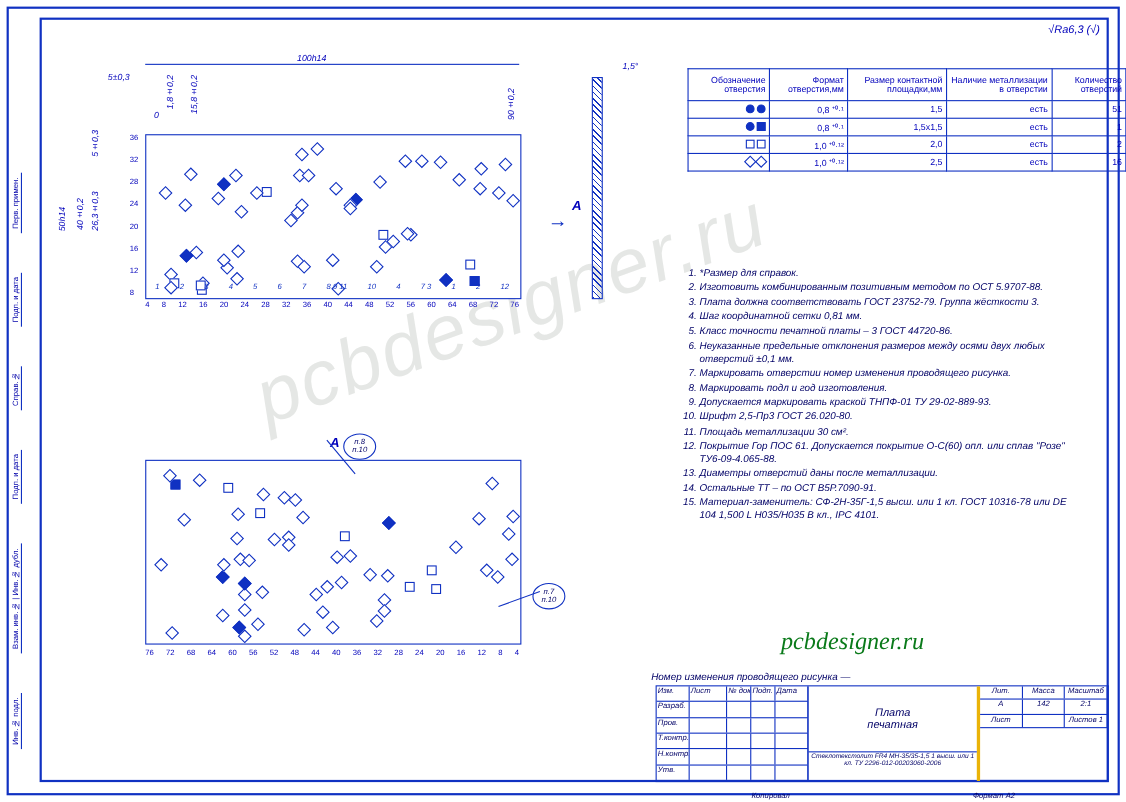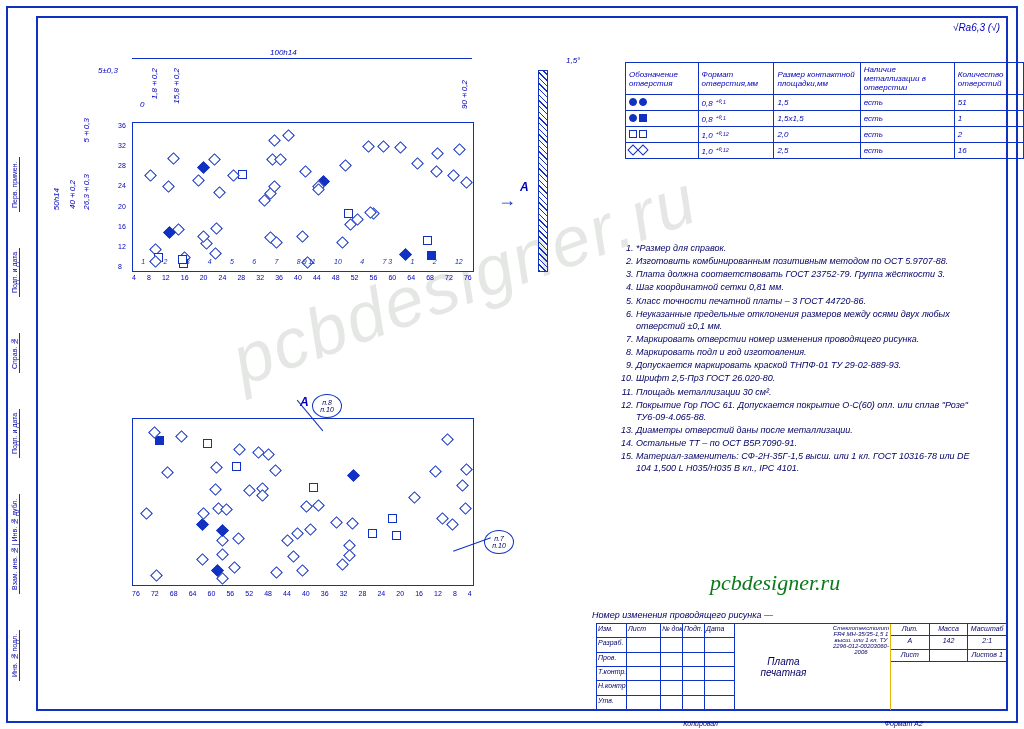--- a/index.html
+++ b/index.html
@@ -18,42 +18,42 @@
   .pad.bl{background:#1031c2}
   .ruler{position:absolute;font-size:7px;color:#00b;display:flex;justify-content:space-between}
   .ruler.hb{left:132px;top:274px;width:340px}
   .ruler.hb2{left:132px;top:590px;width:340px}
   .ruler.vl{left:118px;top:122px;height:148px;flex-direction:column-reverse}
   .dim{position:absolute;font-size:8px;color:#00b;font-style:italic}
   .arrow{position:absolute;color:#1031c2;font-size:18px}
   .edgeview{position:absolute;left:538px;top:70px;width:8px;height:200px;background:repeating-linear-gradient(45deg,#1031c2 0 1px,transparent 1px 4px);border:1px solid #1031c2}
   .sectA{position:absolute;font-size:12px;font-style:italic;color:#00b;font-weight:bold}
   table.hole{position:absolute;left:625px;top:62px;border-collapse:collapse;font-size:8px;color:#00b}
-  table.hole th,table.hole td{border:1px solid #1031c2;padding:2px 3px;text-align:left;font-style:italic}
+  table.hole th,table.hole td{border:1px solid #1031c2;padding:2px 3px;text-align:right;}
   table.hole th{height:24px;font-weight:normal}
   .sym{display:inline-block;width:18px;height:8px;position:relative}
   .sym::before,.sym::after{content:"";position:absolute;width:6px;height:6px;border:1px solid #1031c2;top:0}
   .sym::before{left:0}.sym::after{right:0}
   .sym.s1::before,.sym.s1::after{border-radius:50%;background:#1031c2}
   .sym.s2::before{border-radius:50%;background:#1031c2}.sym.s2::after{background:#1031c2}
   .sym.s3::before,.sym.s3::after{background:#fff}
   .sym.s4::before,.sym.s4::after{transform:rotate(45deg)}
   .sym.s5::before,.sym.s5::after{border-radius:50%}
   .sym.s6::before,.sym.s6::after{border-radius:50%;background:#fff}
   .notes{position:absolute;left:602px;top:230px;width:390px;font-size:9px;color:#006;font-style:italic;line-height:1.35}
   .notes ol{margin:12px;padding-left:22px}
   .notes li{margin:0 0 1px 0}
   .wm{position:absolute;left:220px;top:240px;transform:rotate(-20deg);font-size:70px;color:rgba(160,170,160,.28);font-style:italic;pointer-events:none;letter-spacing:2px}
   .brand{position:absolute;left:710px;top:570px;font-size:22px;font-style:italic;color:#0a7a1a;font-family:'Times New Roman',serif}
   .revnote{position:absolute;left:592px;top:610px;font-size:9px;font-style:italic;color:#006}
   .titleblock{position:absolute;right:16px;bottom:18px;width:410px;height:86px;border:1.5px solid #1031c2;display:grid;grid-template-columns:138px 1fr 116px;font-size:7px;color:#006;font-style:italic}
   .tb-l{border-right:1px solid #1031c2;display:grid;grid-template-rows:repeat(6,1fr)}
   .tb-l div{border-bottom:1px solid #1031c2;display:grid;grid-template-columns:30px 34px 22px 22px 30px}
   .tb-l div span{border-right:1px solid #1031c2;padding:1px;overflow:hidden;white-space:nowrap}
-  .tb-c{border-right:1px solid #eab308;display:flex;flex-direction:row}
+  .tb-c{border-right:3px solid #eab308;display:flex;flex-direction:column}
   .tb-title{flex:1;display:flex;align-items:center;justify-content:center;font-size:10px;text-align:center;border-bottom:1px solid #1031c2}
   .tb-mat{flex:0 0 24px;font-size:6px;text-align:center;padding:1px}
   .tb-r{display:grid;grid-template-rows:12px 14px 12px 1fr}
   .tb-r>div{border-bottom:1px solid #1031c2;display:grid;grid-template-columns:1fr 1fr 1fr}
   .tb-r>div span{border-right:1px solid #1031c2;text-align:center;padding:1px}
   .stampline{position:absolute;right:18px;bottom:2px;font-size:7px;color:#006;font-style:italic;width:406px;display:flex;justify-content:space-around}
   .callout{position:absolute;border:1px solid #1031c2;border-radius:50%;width:28px;height:22px;font-size:7px;font-style:italic;color:#006;display:flex;align-items:center;justify-content:center;text-align:center;background:#fff;line-height:1}
   .lead{position:absolute;width:40px;height:1px;background:#1031c2}
   .dimline{position:absolute;background:#1031c2}
 </style>

